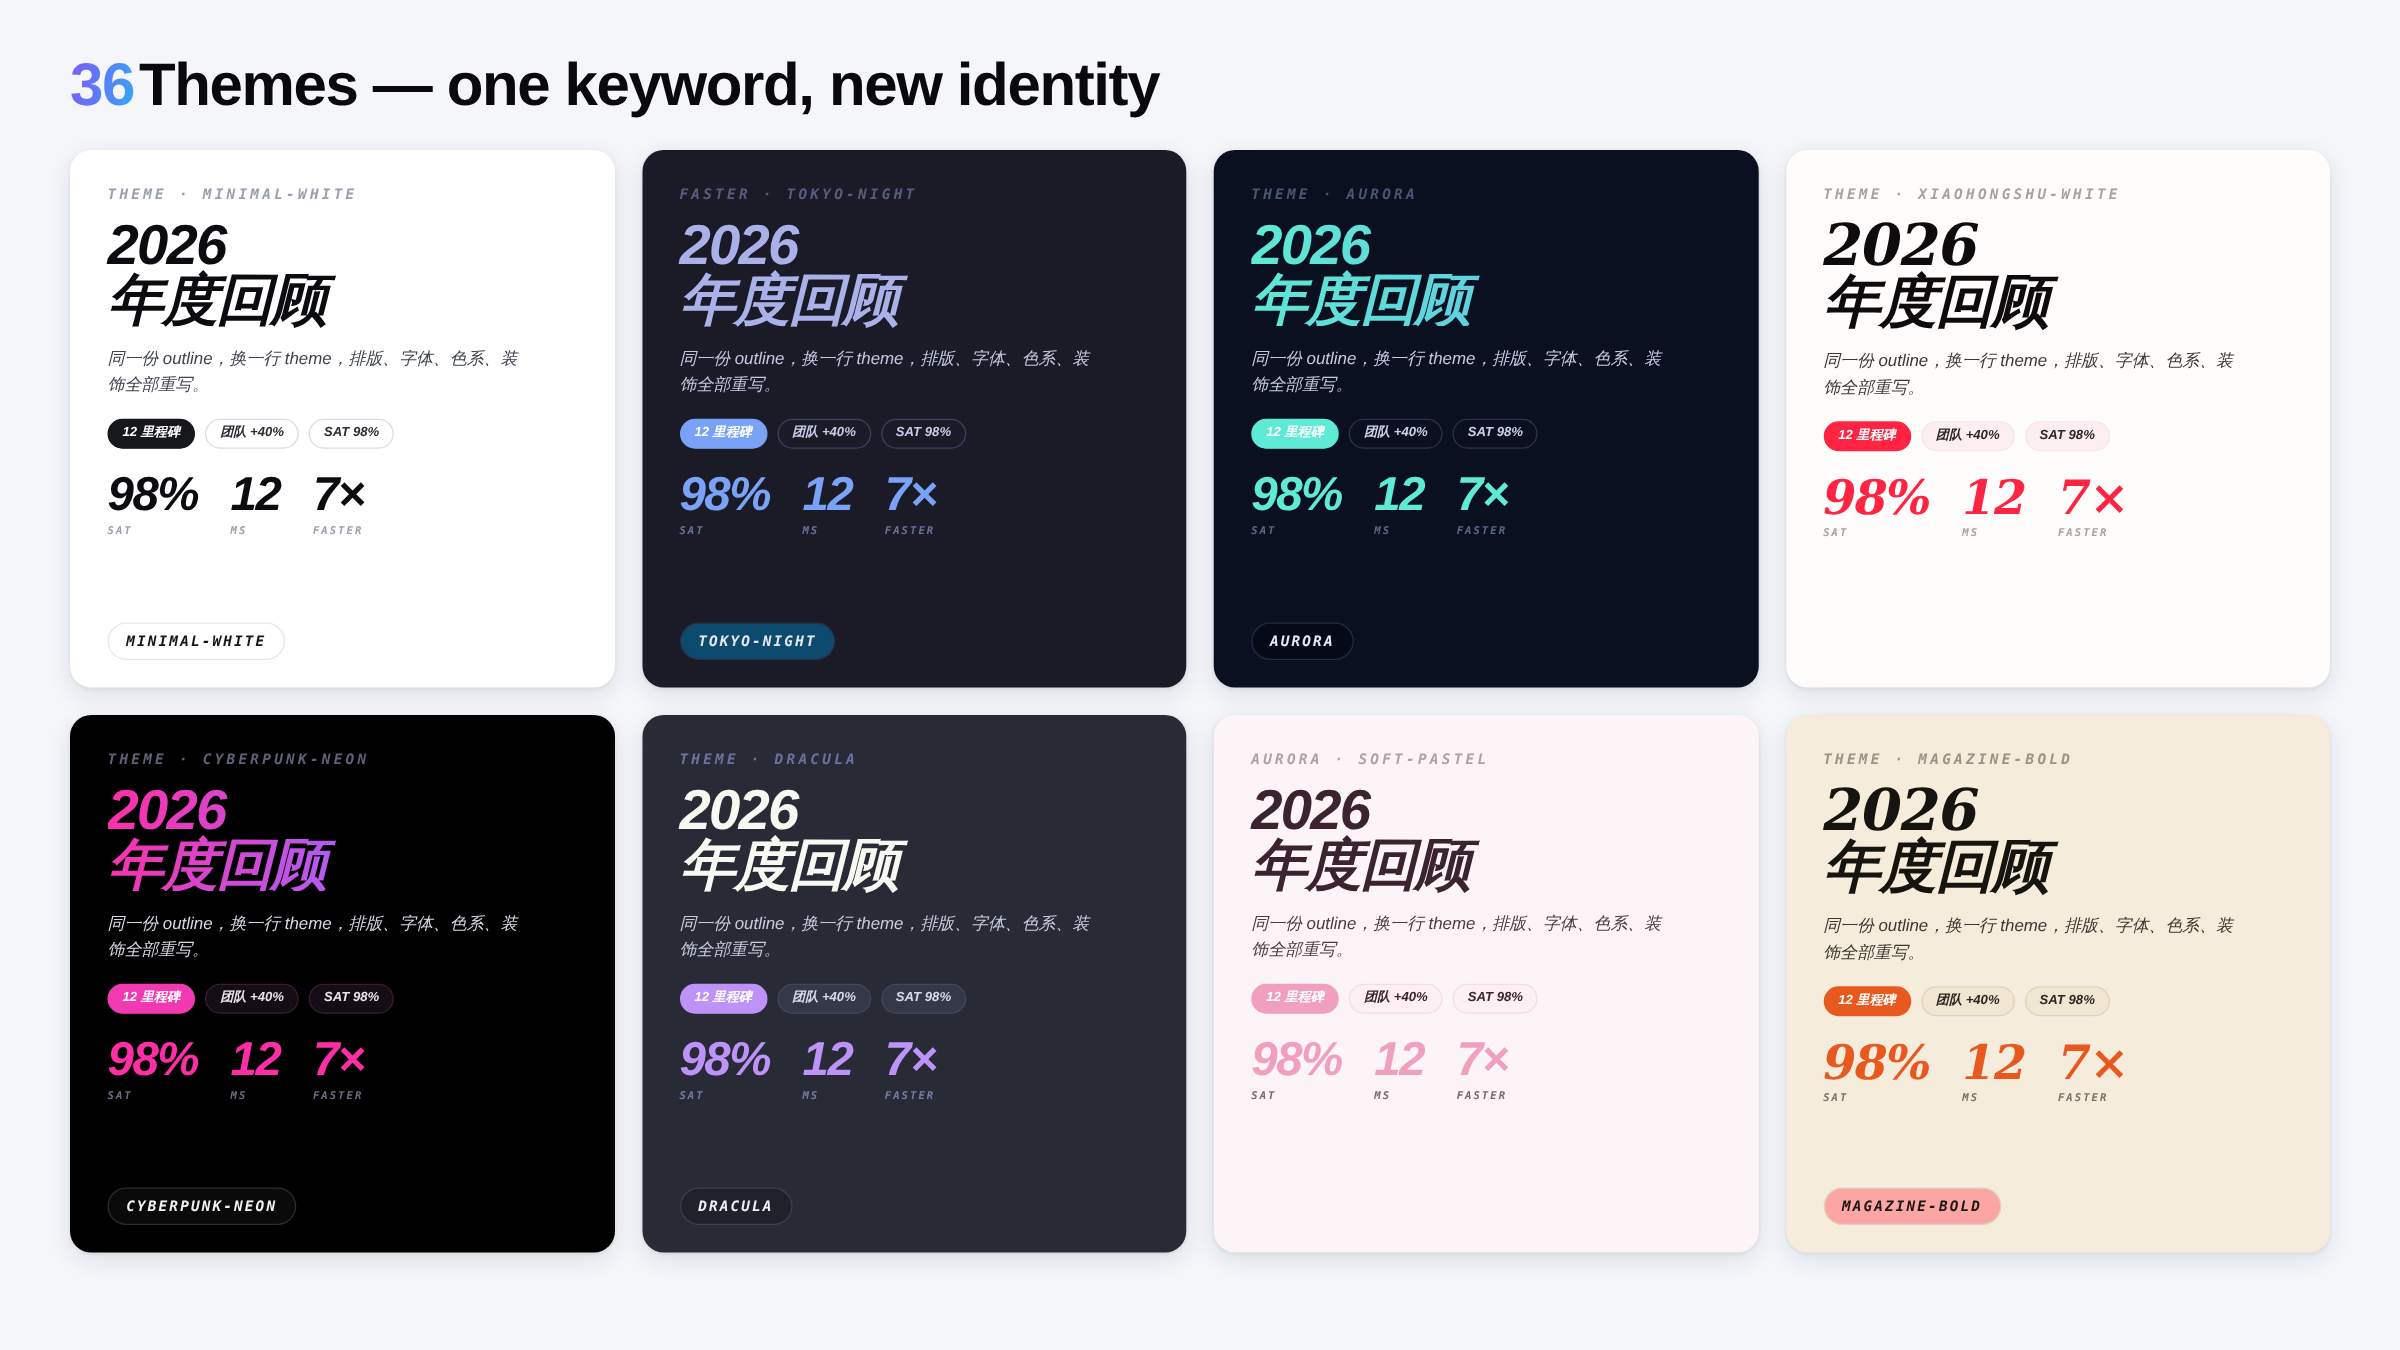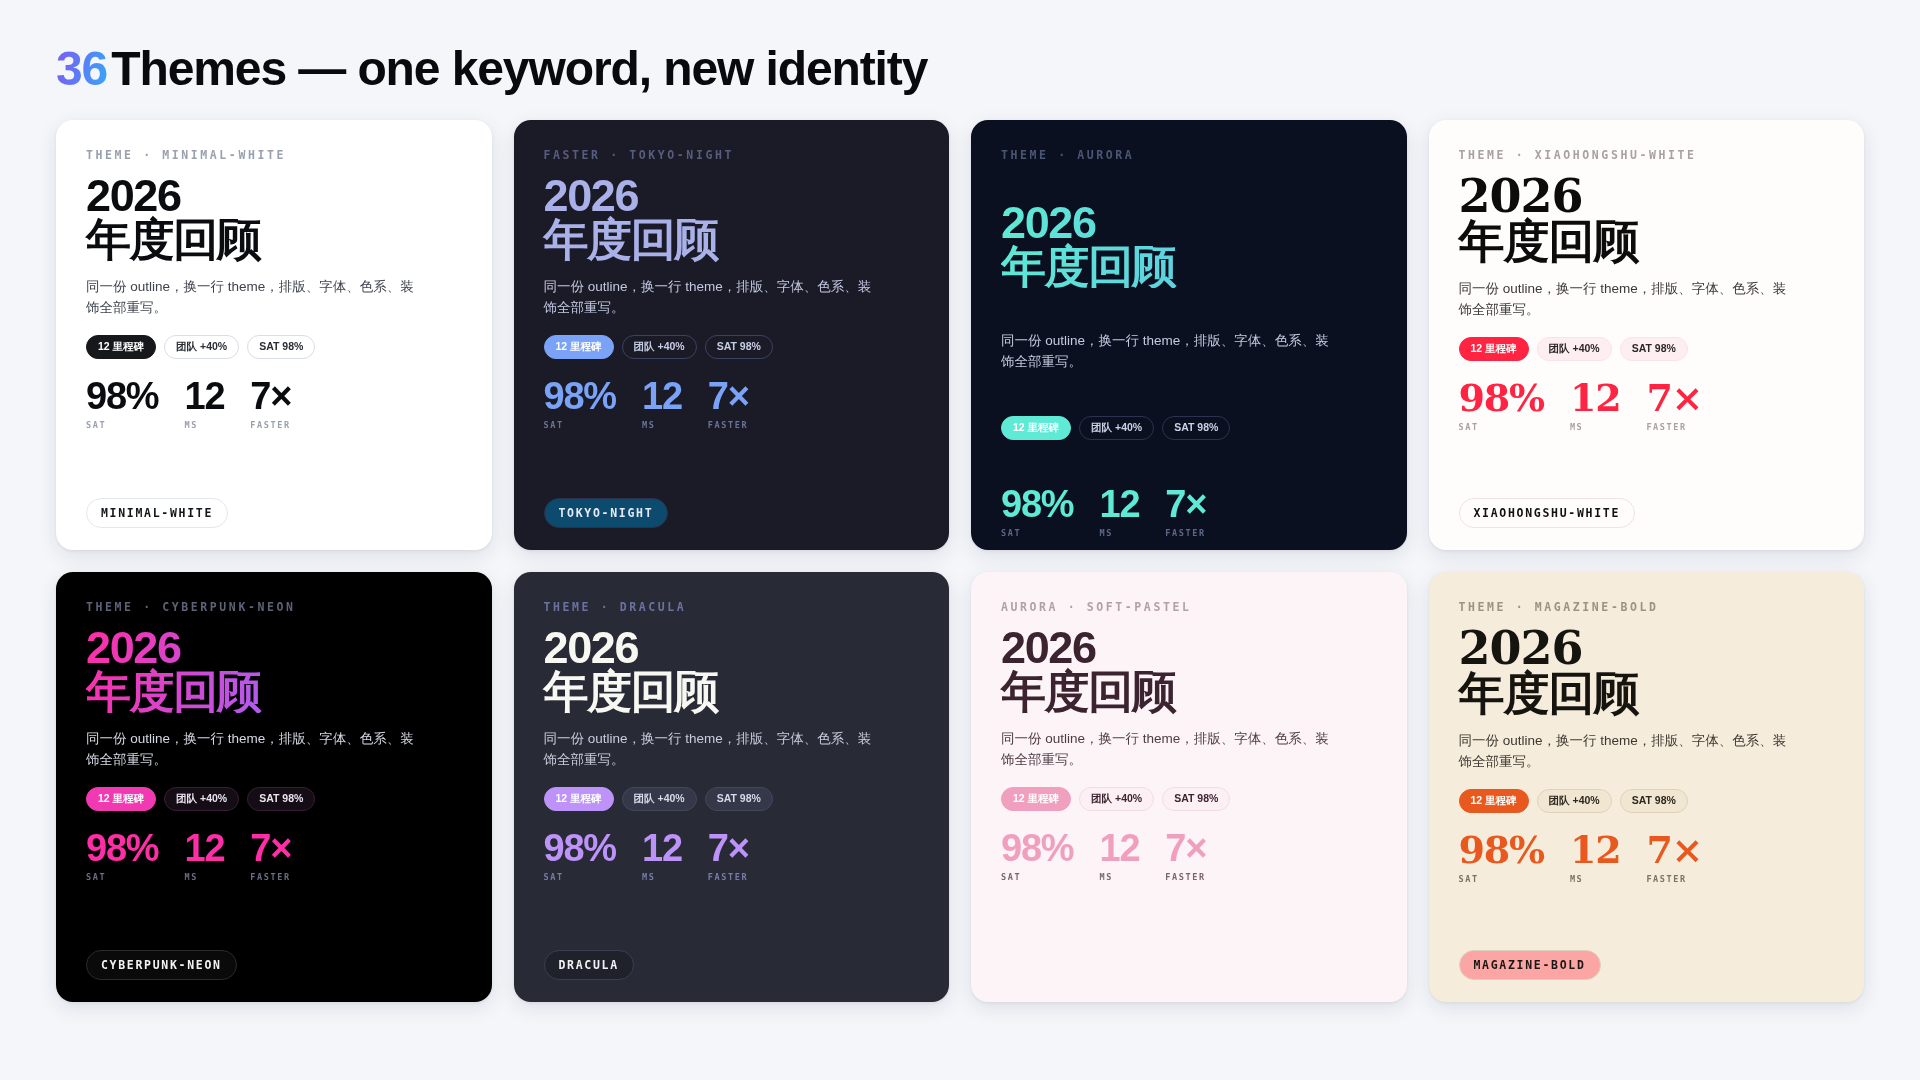--- a/index.html
+++ b/index.html
@@ -44,20 +44,21 @@
     white-space:nowrap;
   }
 
   
   .theme-grid{
     margin-top:26px;
     padding:0 56px;
     display:grid;
     grid-template-columns:repeat(4, 1fr);
     gap:22px 22px;
+    font-style:italic;
   }
   .theme-card{
     position:relative;
     height:430px;
     border-radius:17px;
     padding:28px 30px 22px 30px;
     display:flex;
     flex-direction:column;
     overflow:hidden;
     box-shadow:0 6px 20px rgba(22,28,45,.10), 0 1px 3px rgba(22,28,45,.07);
@@ -201,21 +202,21 @@
           <div class="stat-value" style="color: rgb(122, 162, 247);">12</div>
           <div class="stat-label" style="color: rgb(107, 114, 153);">MS</div>
         </div>
         <div>
           <div class="stat-value" style="color: rgb(122, 162, 247);">7×</div>
           <div class="stat-label" style="color: rgb(107, 114, 153);">FASTER</div>
         </div>
       </div>
       <div class="card-footer"><span class="footer-badge" style="background: #0c4a6e; color: rgb(230, 233, 245); border: 1px solid rgb(45, 48, 72);">TOKYO-NIGHT</span></div>
     </div>
-    <div class="theme-card" style="background: rgb(11, 16, 32); gap: 27px;">
+    <div class="theme-card" style="background: rgb(11, 16, 32);">
       <div class="card-eyebrow" style="color: rgb(74, 86, 116);">THEME · AURORA</div>
       <div class="card-headline" style="font-size: 45px; background: linear-gradient(105deg, rgb(94, 234, 212), rgb(96, 184, 232)) text; color: transparent;">
         <span class="headline-year">2026</span>
         <span class="headline-cn">年度回顾</span>
       </div>
       <p class="card-desc" style="color: rgb(195, 203, 224);">同一份 outline，换一行 theme，排版、字体、色系、装饰全部重写。</p>
       <div class="chip-row">
         <span class="chip" style="background: rgb(94, 234, 212); color: rgb(255, 255, 255); border: 1px solid rgb(94, 234, 212);">12 里程碑</span>
         <span class="chip" style="background: transparent; color: rgb(201, 210, 230); border: 1px solid rgb(42, 51, 80);">团队 +40%</span>
         <span class="chip" style="background: transparent; color: rgb(201, 210, 230); border: 1px solid rgb(42, 51, 80);">SAT 98%</span>
@@ -255,21 +256,20 @@
         </div>
         <div>
           <div class="stat-value" style="color: rgb(255, 36, 66);">12</div>
           <div class="stat-label" style="color: rgb(169, 160, 160);">MS</div>
         </div>
         <div>
           <div class="stat-value" style="color: rgb(255, 36, 66);">7×</div>
           <div class="stat-label" style="color: rgb(169, 160, 160);">FASTER</div>
         </div>
       </div>
-      <div class="card-footer"><span class="footer-badge" style="background: rgb(255, 253, 252); color: rgb(20, 16, 15); border: 1px solid rgb(238, 226, 226);">XIAOHONGSHU-WHITE</span></div>
     </div>
     <div class="theme-card" style="background: rgb(0, 0, 0);">
       <div class="card-eyebrow" style="color: rgb(93, 98, 117);">THEME · CYBERPUNK-NEON</div>
       <div class="card-headline" style="font-size: 45px; background: linear-gradient(105deg, rgb(255, 46, 166), rgb(177, 92, 240), rgb(66, 213, 245)) text; color: transparent;">
         <span class="headline-year">2026</span>
         <span class="headline-cn">年度回顾</span>
       </div>
       <p class="card-desc" style="color: rgb(213, 216, 226);">同一份 outline，换一行 theme，排版、字体、色系、装饰全部重写。</p>
       <div class="chip-row">
         <span class="chip" style="background: rgb(241, 58, 177); color: rgb(255, 255, 255); border: 1px solid rgb(241, 58, 177);">12 里程碑</span>

